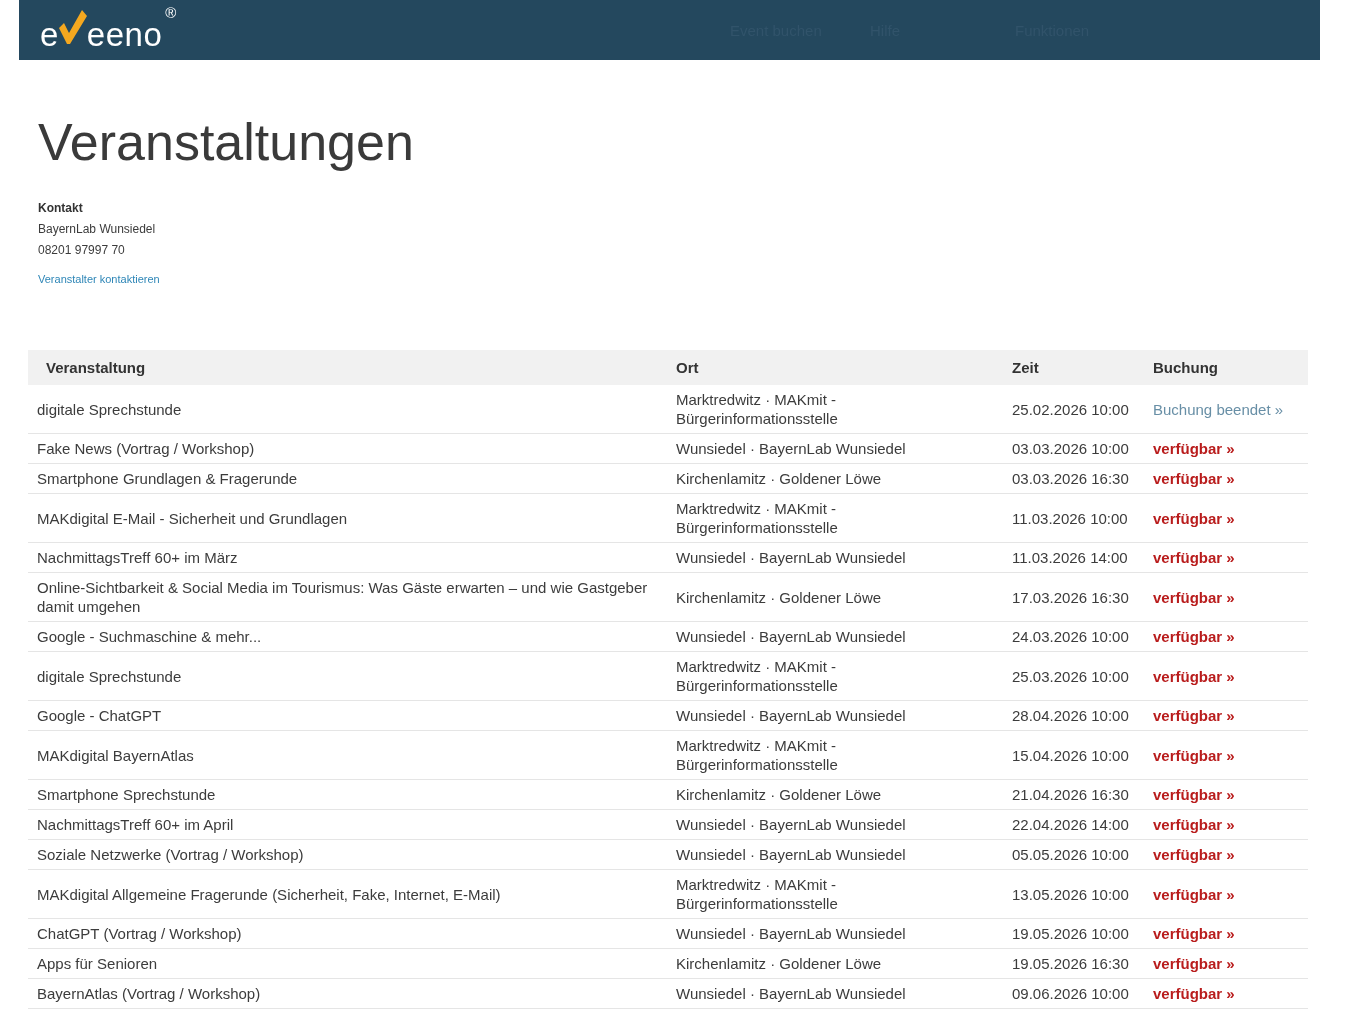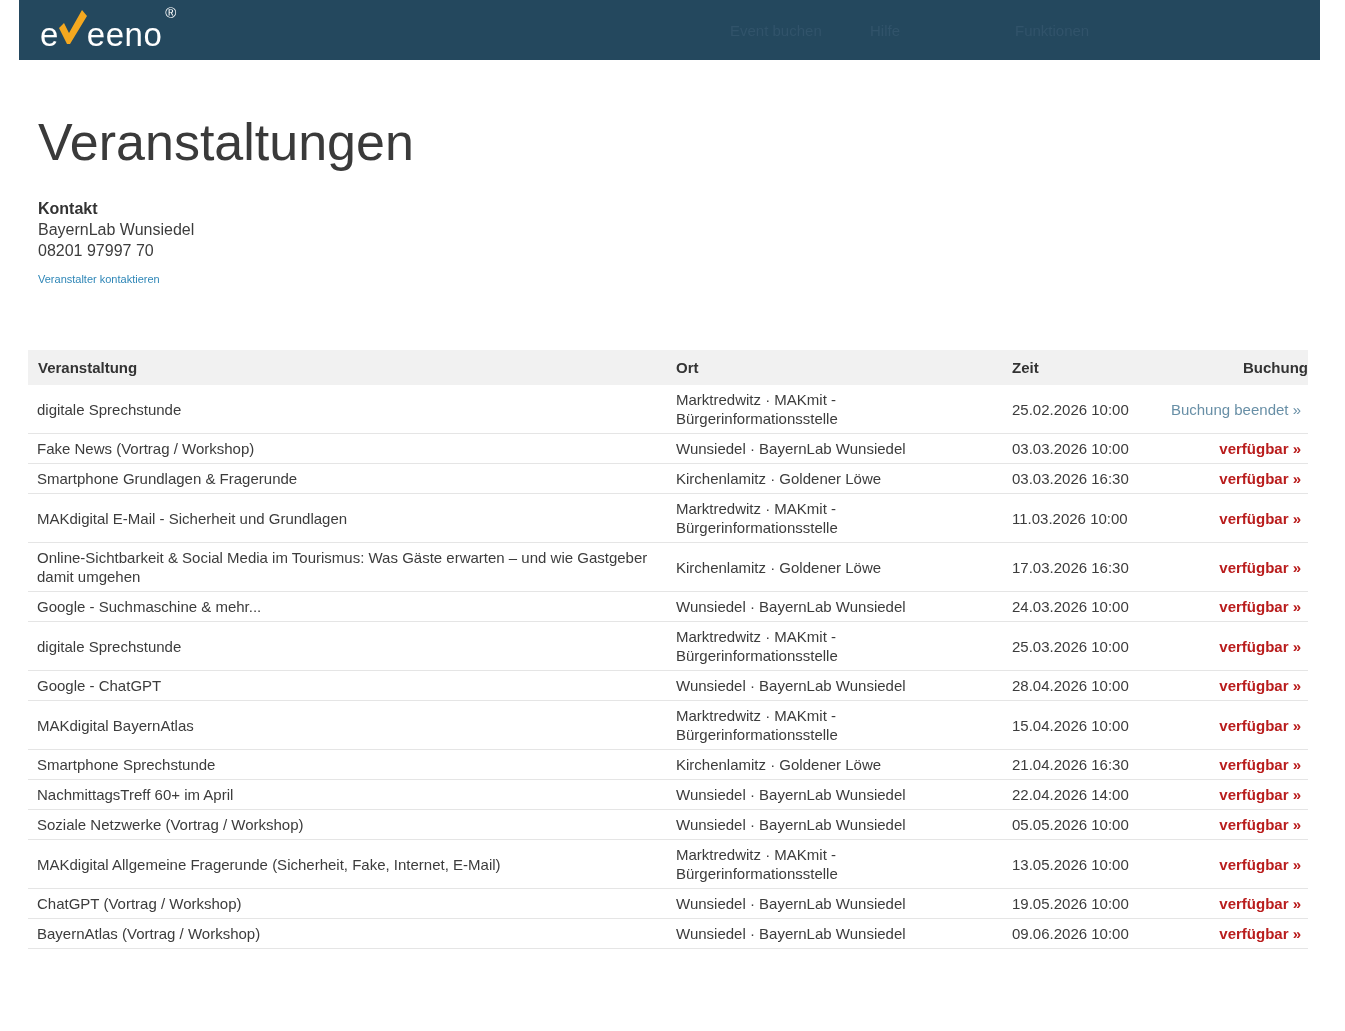--- a/index.html
+++ b/index.html
@@ -54,21 +54,21 @@
   
   .page-title {
     margin: 51px 0 0 38px;
     font-size: 52px;
     font-weight: 400;
     color: #3a3a3a;
     line-height: 1.2;
   }
   .contact {
     margin: 25px 0 0 38px;
-    font-size: 16px;
+    font-size: 12px;
     line-height: 21px;
     color: #3c3c3c;
   }
   .contact .head { font-weight: bold; color: #333; }
   .contact-link {
     display: inline-block;
     margin: 12px 0 0 38px;
     font-size: 11px;
     color: #2e86b7;
     text-decoration: none;
@@ -89,30 +89,30 @@
   col.c3 { width: 141px; }
   col.c4 { width: 163px; }
   thead th {
     background: #f1f1f1;
     font-weight: bold;
     color: #333333;
     text-align: left;
     padding: 9px 8px;
     font-size: 15px;
   }
-  thead th:first-child { padding-left: 10px; margin-left: 48px; }
-  thead th.right { text-align: right; padding-right: 0; }
+  thead th:first-child { padding-left: 18px; margin-left: 48px; }
+  thead th.right { text-align: left; padding-right: 0; }
   tbody td {
     padding: 5px 8px;
     border-bottom: 1px solid #e5e5e5;
     vertical-align: middle;
     line-height: 19px;
   }
   tbody td:first-child { padding-left: 9px; }
-  td.c-buchung { text-align: right; padding-right: 7px; white-space: nowrap; }
+  td.c-buchung { padding-right: 7px; white-space: nowrap; }
   td.c-zeit { white-space: nowrap; }
   a.booking { text-decoration: none; cursor: pointer; }
   a.booking.available { color: #b91c1c; font-weight: bold; }
   a.booking.ended { color: #688fa6; font-weight: normal; }
 </style>
 </head>
 <body>
 
 <header class="topbar">
   <div class="logo">
@@ -178,20 +178,26 @@
     <td class="c-buchung"><a class="booking available">verfügbar »</a></td>
   </tr>
 
   <tr>
     <td class="c-event">MAKdigital E-Mail - Sicherheit und Grundlagen</td>
     <td class="c-ort">Marktredwitz · MAKmit - Bürgerinformationsstelle</td>
     <td class="c-zeit">11.03.2026 10:00</td>
     <td class="c-buchung"><a class="booking available">verfügbar »</a></td>
   </tr>
 
+  <tr>
+    <td class="c-event">NachmittagsTreff 60+ im März</td>
+    <td class="c-ort">Wunsiedel · BayernLab Wunsiedel</td>
+    <td class="c-zeit">11.03.2026 14:00</td>
+    <td class="c-buchung"><a class="booking available">verfügbar »</a></td>
+  </tr>
 
   <tr>
     <td class="c-event">Online-Sichtbarkeit &amp; Social Media im Tourismus: Was Gäste erwarten – und wie Gastgeber damit umgehen</td>
     <td class="c-ort">Kirchenlamitz · Goldener Löwe</td>
     <td class="c-zeit">17.03.2026 16:30</td>
     <td class="c-buchung"><a class="booking available">verfügbar »</a></td>
   </tr>
 
   <tr>
     <td class="c-event">Google - Suchmaschine &amp; mehr...</td>
@@ -250,20 +256,26 @@
     <td class="c-buchung"><a class="booking available">verfügbar »</a></td>
   </tr>
 
   <tr>
     <td class="c-event">ChatGPT (Vortrag / Workshop)</td>
     <td class="c-ort">Wunsiedel · BayernLab Wunsiedel</td>
     <td class="c-zeit">19.05.2026 10:00</td>
     <td class="c-buchung"><a class="booking available">verfügbar »</a></td>
   </tr>
 
+  <tr>
+    <td class="c-event">Apps für Senioren</td>
+    <td class="c-ort">Kirchenlamitz · Goldener Löwe</td>
+    <td class="c-zeit">19.05.2026 16:30</td>
+    <td class="c-buchung"><a class="booking available">verfügbar »</a></td>
+  </tr>
 
   <tr>
     <td class="c-event">BayernAtlas (Vortrag / Workshop)</td>
     <td class="c-ort">Wunsiedel · BayernLab Wunsiedel</td>
     <td class="c-zeit">09.06.2026 10:00</td>
     <td class="c-buchung"><a class="booking available">verfügbar »</a></td>
   </tr>
 </tbody>
   </table>
 </main>

